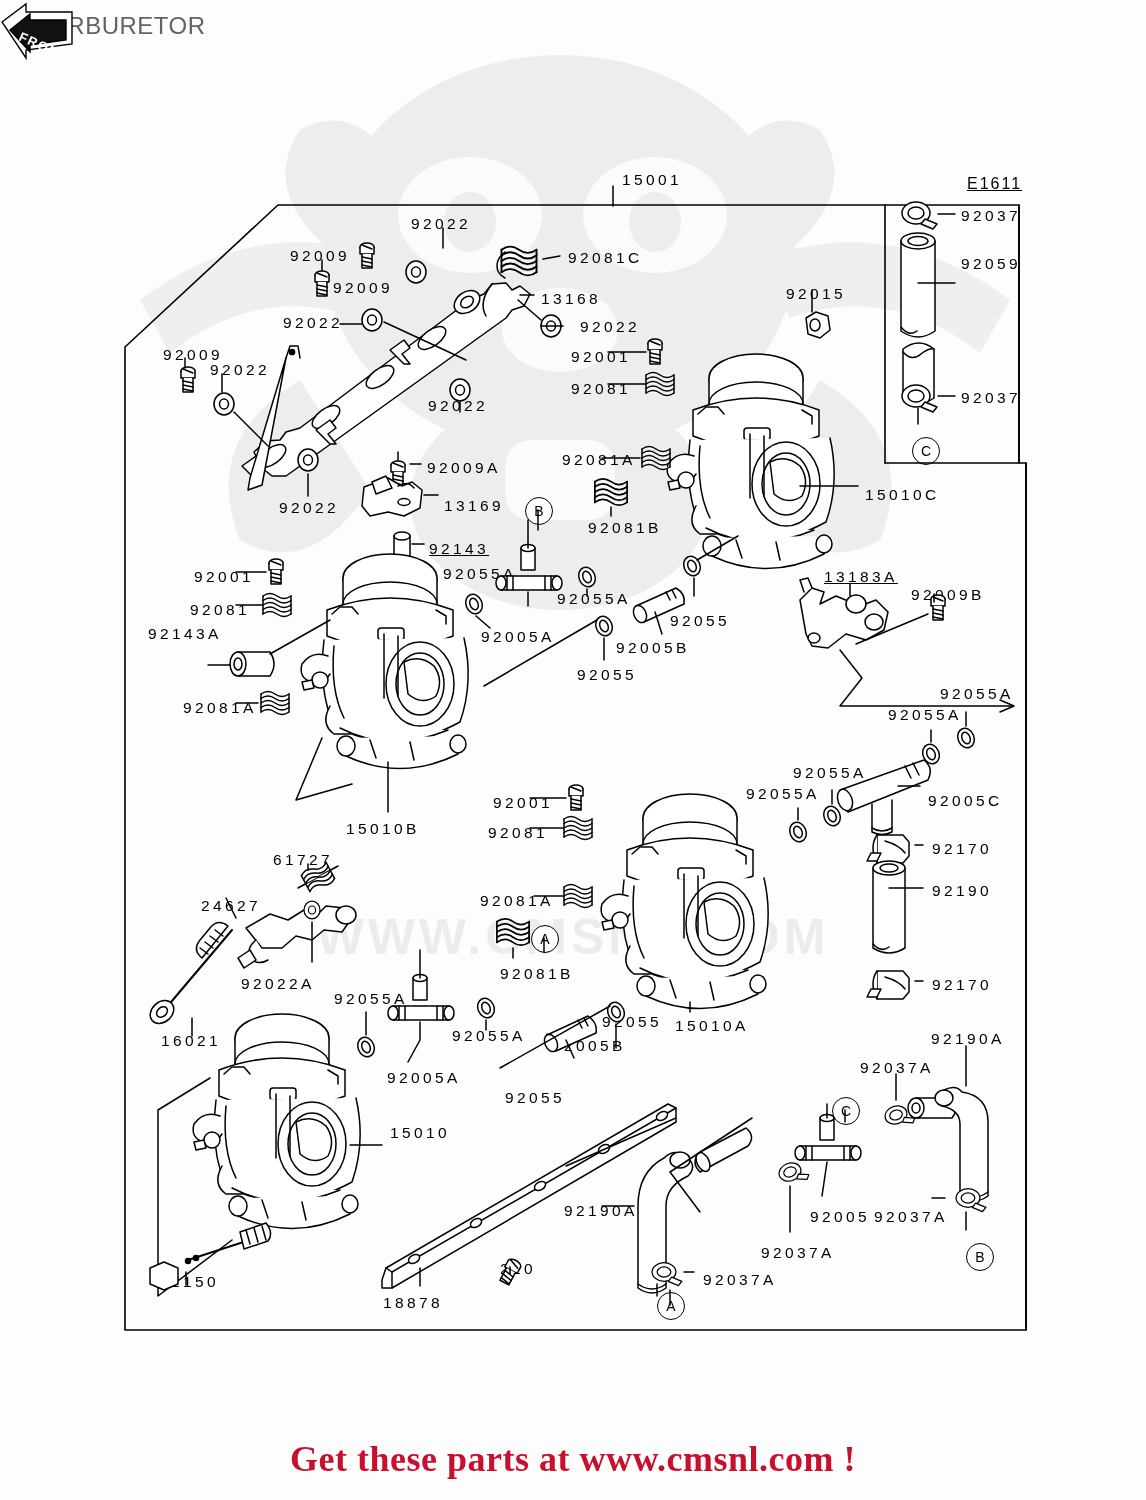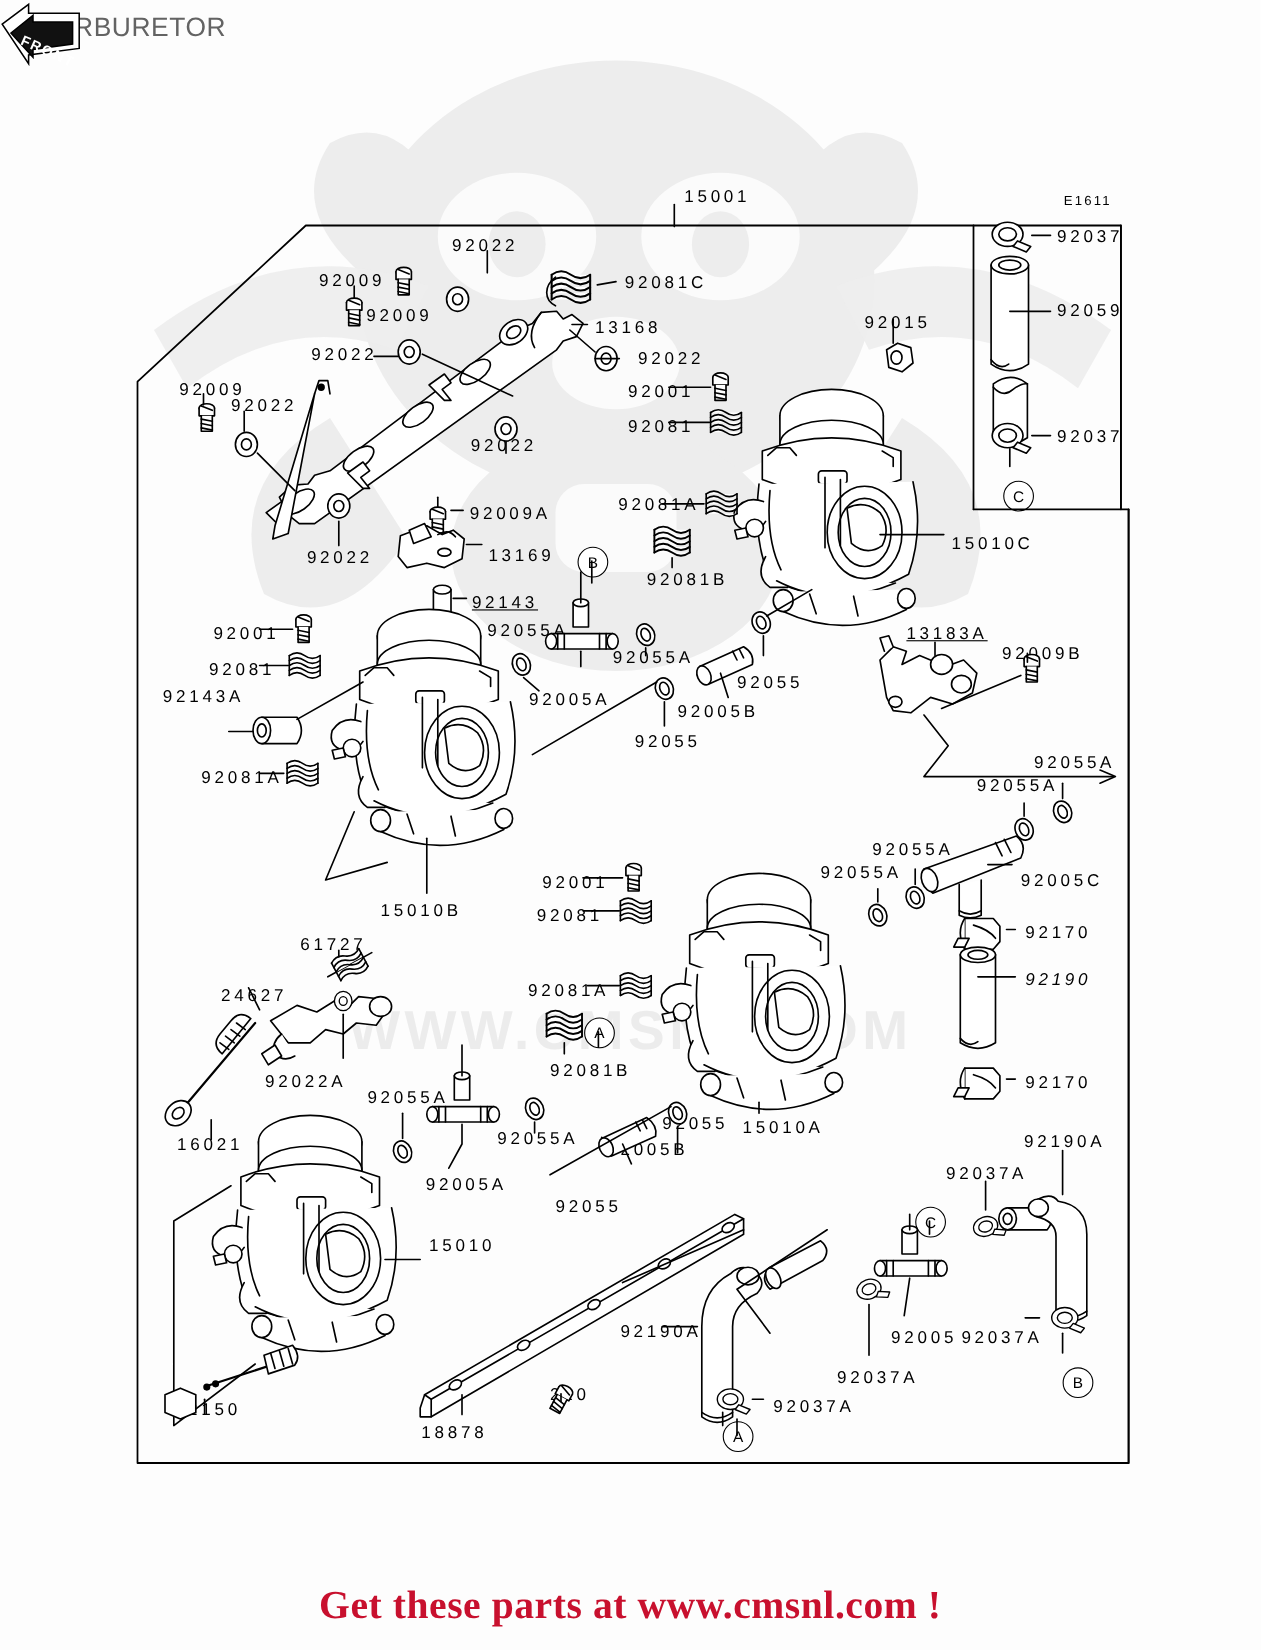--- a/index.html
+++ b/index.html
@@ -8,21 +8,21 @@
 
   #page-title{position:absolute;left:33px;top:12px;font-size:24px;color:#636363;
        letter-spacing:.5px;font-family:"Liberation Sans",sans-serif;}
 
   #diagram{position:absolute;left:0;top:0;width:1146px;height:1420px;}
   #diagram svg{position:absolute;left:0;top:0;}
 
   .lbl{position:absolute;font-family:"Liberation Sans",sans-serif;
        font-size:15.5px;color:#000;letter-spacing:3.4px;white-space:nowrap;
        font-weight:400;line-height:1;}
-  .lbl.sm{font-size:12px;letter-spacing:2px;}
+  .lbl.sm{font-size:16px;letter-spacing:2px;text-decoration:underline;}
 
   .circ{position:absolute;width:26px;height:26px;border:1.6px solid #000;
         border-radius:50%;background:#fff;font-size:14px;color:#000;
         display:flex;align-items:center;justify-content:center;
         font-family:"Liberation Sans",sans-serif;}
 
   #front-badge{position:absolute;left:142px;top:196px;width:76px;height:62px;}
 
   #watermark{position:absolute;left:0;top:430px;width:1146px;height:620px;
         pointer-events:none;z-index:0;}
@@ -539,21 +539,21 @@
       <path d="M2 22 L26 4 L26 12 L72 12 L72 44 L26 50 L26 58 Z"></path>
       <path d="M10 30 L30 14 L30 20 L66 20 L66 40 L30 45 L30 52 Z" fill="#111"></path>
     </g>
     <text x="18" y="40" transform="rotate(24 18 40)" fill="#fff" font-family="Liberation Sans, sans-serif" font-size="13" font-weight="bold" letter-spacing="1.5">FRONT</text>
   </svg>
 
   <div id="label-layer">
       <div class="lbl" style="left: 592px; top: 172px; margin-left: 30px;">15001</div>
       <div class="lbl sm" style="left: 967px; top: 176px;">E1611</div>
       <div class="lbl" style="left: 961px; top: 208px;">92037</div>
-      <div class="lbl" style="left: 961px; top: 275px;">92059</div>
+      <div class="lbl" style="left: 961px; top: 256px;">92059</div>
       <div class="lbl" style="left: 961px; top: 390px;">92037</div>
       <div class="lbl" style="left: 411px; top: 216px;">92022</div>
       <div class="lbl" style="left: 290px; top: 248px;">92009</div>
       <div class="lbl" style="left: 568px; top: 250px;">92081C</div>
       <div class="lbl" style="left: 333px; top: 280px;">92009</div>
       <div class="lbl" style="left: 786px; top: 286px;">92015</div>
       <div class="lbl" style="left: 541px; top: 291px;">13168</div>
       <div class="lbl" style="left: 283px; top: 315px;">92022</div>
       <div class="lbl" style="left: 580px; top: 319px;">92022</div>
       <div class="lbl" style="left: 571px; top: 349px;">92001</div>
@@ -585,21 +585,21 @@
       <div class="lbl" style="left: 793px; top: 765px;">92055A</div>
       <div class="lbl" style="left: 746px; top: 786px;">92055A</div>
       <div class="lbl" style="left: 928px; top: 793px;">92005C</div>
       <div class="lbl" style="left: 493px; top: 795px;">92001</div>
       <div class="lbl" style="left: 346px; top: 821px;">15010B</div>
       <div class="lbl" style="left: 488px; top: 825px;">92081</div>
       <div class="lbl" style="left: 932px; top: 841px;">92170</div>
       <div class="lbl" style="left: 273px; top: 852px;">61727</div>
       <div class="lbl" style="left: 201px; top: 898px;">24627</div>
       <div class="lbl" style="left: 480px; top: 893px;">92081A</div>
-      <div class="lbl" style="left: 932px; top: 883px; font-style: italic;">92190</div>
+      <div class="lbl" style="left: 932px; top: 883px;">92190</div>
       <div class="lbl" style="left: 241px; top: 976px;">92022A</div>
       <div class="lbl" style="left: 500px; top: 966px;">92081B</div>
       <div class="lbl" style="left: 334px; top: 991px;">92055A</div>
       <div class="lbl" style="left: 932px; top: 977px;">92170</div>
       <div class="lbl" style="left: 161px; top: 1033px;">16021</div>
       <div class="lbl" style="left: 452px; top: 1028px;">92055A</div>
       <div class="lbl" style="left: 602px; top: 1014px;">92055</div>
       <div class="lbl" style="left: 675px; top: 1018px;">15010A</div>
       <div class="lbl" style="left: 552px; top: 1038px;">92005B</div>
       <div class="lbl" style="left: 931px; top: 1031px;">92190A</div>

